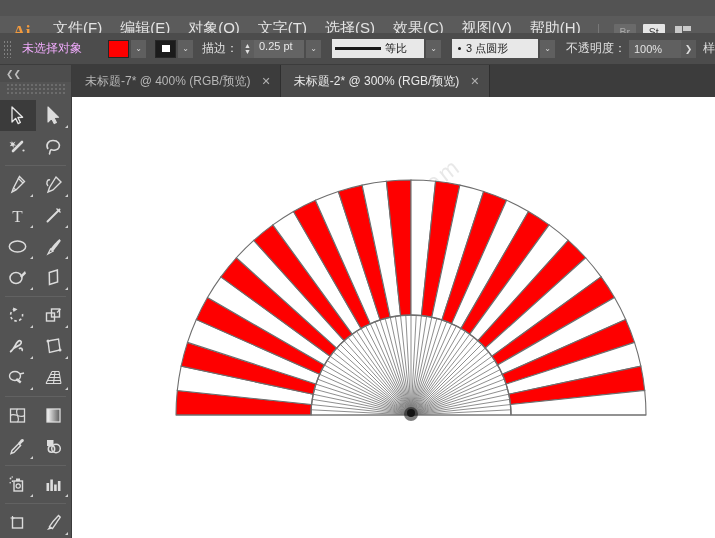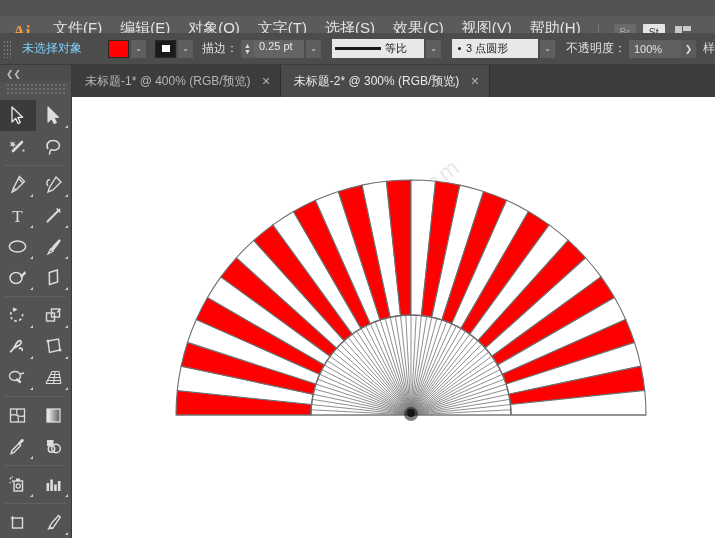--- a/index.html
+++ b/index.html
@@ -50,21 +50,21 @@
     position: absolute; top: 33px; left: 0; width: 715px; height: 32px;
     background: #4c4c4c;
     display: flex; align-items: center;
     border-bottom: 1px solid #3c3c3c;
   }
   .grip {
     width: 9px; height: 18px; margin: 0 4px 0 3px;
     background-image: radial-gradient(#8a8a8a 0.8px, transparent 0.9px);
     background-size: 3px 4px; opacity: .85;
   }
-  .ctrl-label { color: #7dd3fc; font-size: 12px; white-space: nowrap; }
+  .ctrl-label { color: #f0abfc; font-size: 12px; white-space: nowrap; }
   .sel-status { margin-left: 6px; margin-right: 26px; }
   .swatch-wrap { display: flex; align-items: center; }
   .swatch {
     width: 21px; height: 18px; border: 1px solid #262626;
   }
   .swatch.fill { background: #fe0000; }
   .swatch.stroke {
     background: #1b1b1b; display: flex; align-items: center; justify-content: center;
   }
   .swatch.stroke i { width: 8px; height: 7px; background: #ffffff; display:block; }
@@ -244,21 +244,21 @@
     <div class="dd">⌄</div>
 
     <div class="stroke-lbl" style="margin-left:2px">不透明度：</div>
     <div class="opacity-field">100%</div>
     <div class="arrow-btn">❯</div>
     <div class="clip-txt">样</div>
   </div>
 
   <div class="tabbar">
     <div class="tab">
-      <span>未标题-1* @ 400% (RGB/预览)</span>
+      <span>未标题-7* @ 400% (RGB/预览)</span>
       <span class="x">✕</span>
     </div>
     <div class="tab active">
       <span>未标题-2* @ 300% (RGB/预览)</span>
       <span class="x">✕</span>
     </div>
   </div>
 
   <div class="toolbar">
     <div class="tb-head">

